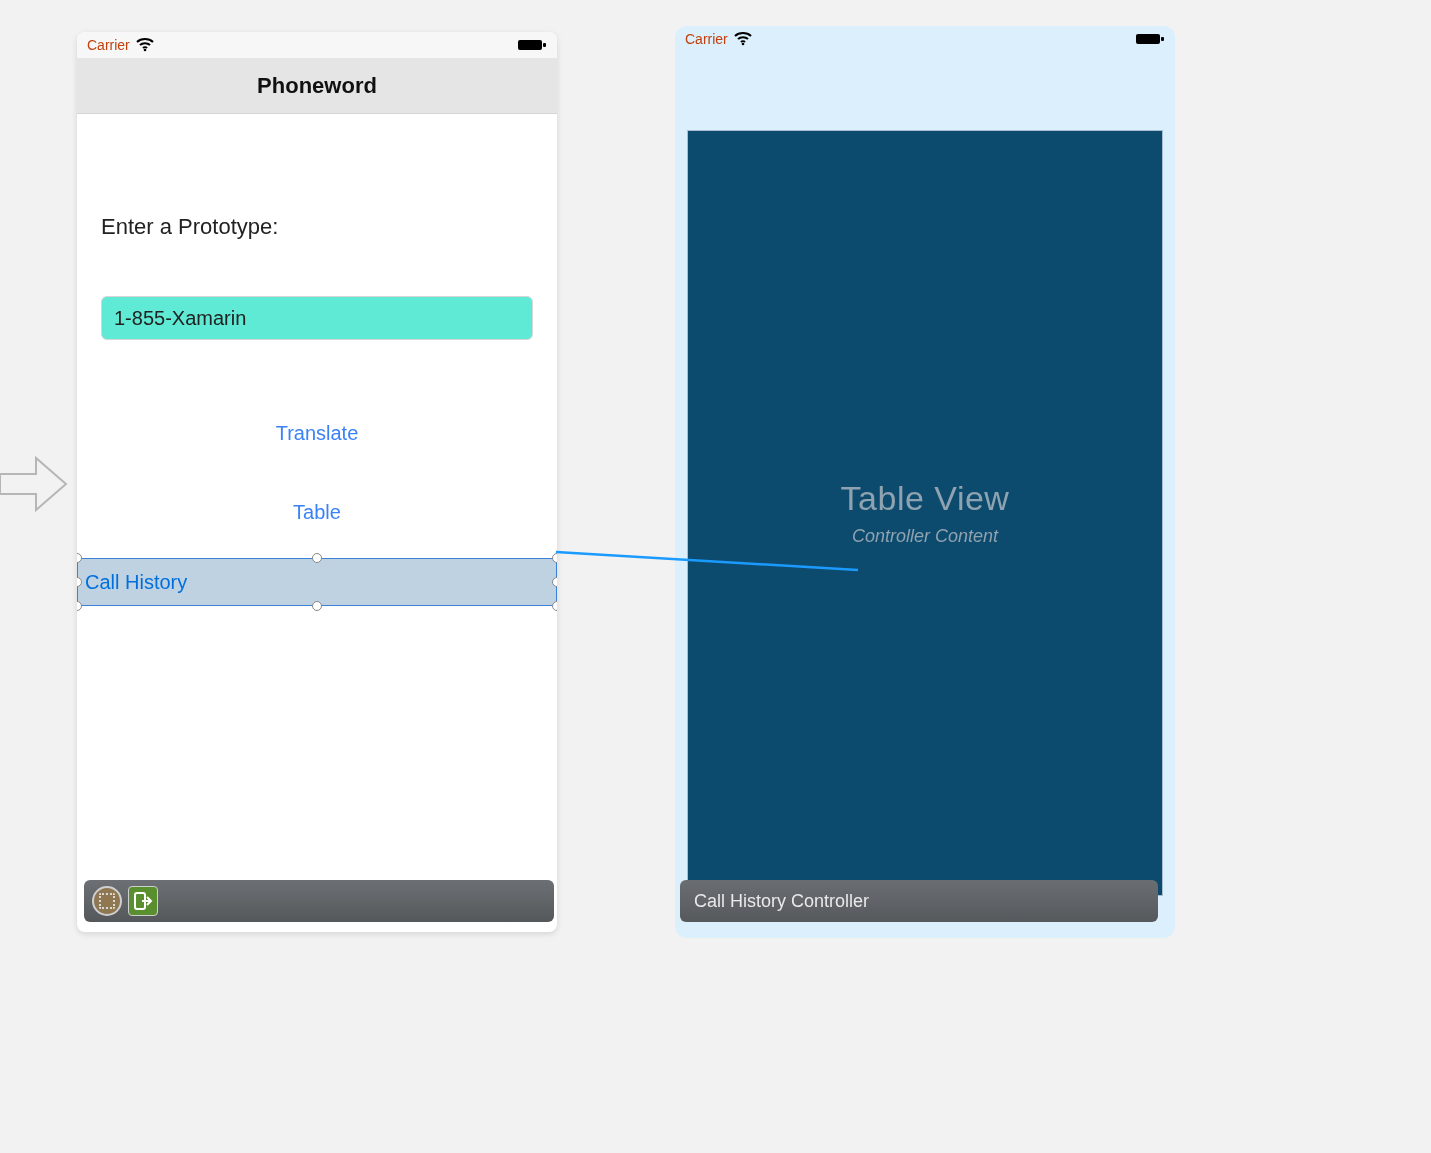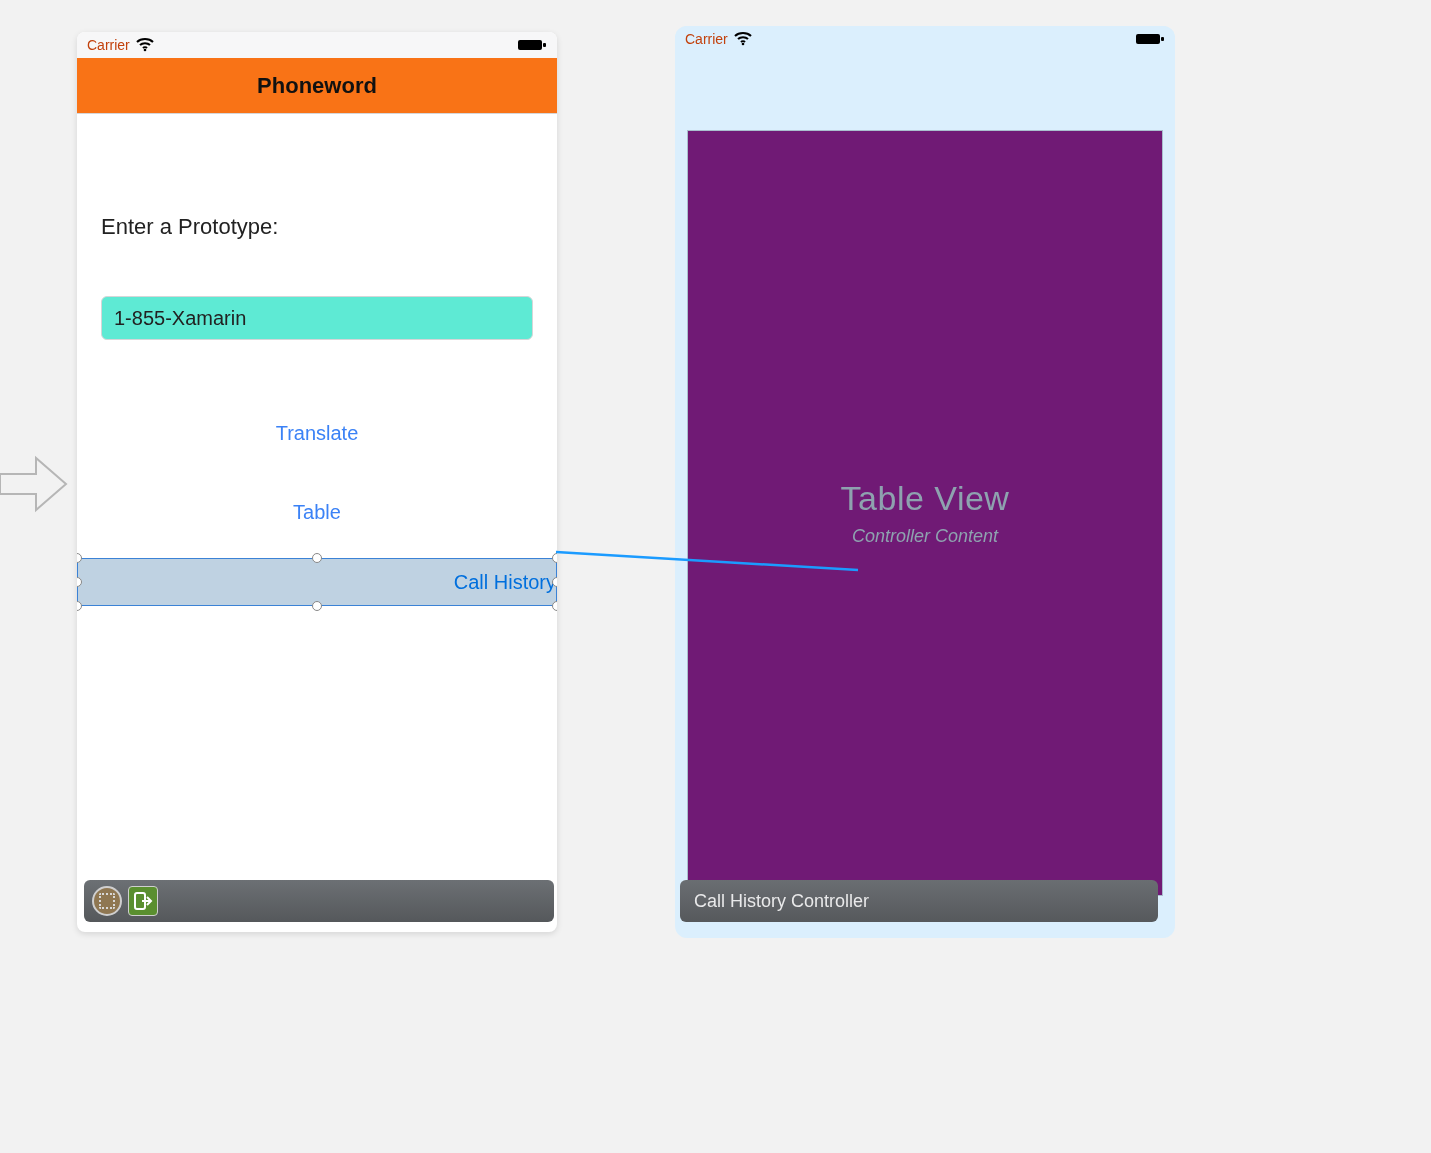--- a/index.html
+++ b/index.html
@@ -32,21 +32,21 @@
     padding: 0 10px;
     font-size: 14px;
     color: #c2410c;
   }
   .phone-left .status-bar { background: #f7f7f8; }
   .status-left { display: flex; align-items: center; gap: 6px; }
   .wifi-icon svg { display: block; }
   .battery-icon svg { display: block; }
   .nav-bar {
     height: 56px;
-    background: #f97316;
+    background: #e5e5e5;
     border-bottom: 1px solid #d6d6d8;
     display: flex;
     align-items: center;
     justify-content: center;
     font-size: 22px;
     font-weight: 700;
     color: #111;
   }
   .content-left {
     padding: 100px 24px 0;
@@ -91,21 +91,21 @@
   .selected-row {
     position: absolute;
     left: 0;
     right: 0;
     top: 0;
     bottom: 0;
     background: #bfd2e2;
     border: 1px solid #3b82d6;
     display: flex;
     align-items: center;
-    justify-content: flex-end;
+    justify-content: flex-start;
     font-size: 20px;
     color: #006fdd;
     padding-left: 7px;
   }
   .handle {
     position: absolute;
     width: 10px;
     height: 10px;
     background: #fff;
     border: 1px solid #888;
@@ -132,21 +132,21 @@
     overflow: hidden;
   }
   .phone-right .status-bar { background: #dbeffd; }
   .tv-navspace {
     height: 78px;
     background: #dbeffd;
   }
   .table-view-body {
     margin: 0 12px 12px;
     height: 766px;
-    background: #701a75;
+    background: #0c4a6e;
     border: 1px solid #a9bfce;
     display: flex;
     flex-direction: column;
     align-items: center;
     justify-content: center;
   }
   .tv-title {
     font-size: 34px;
     color: #8ea2af;
     font-weight: 400;

